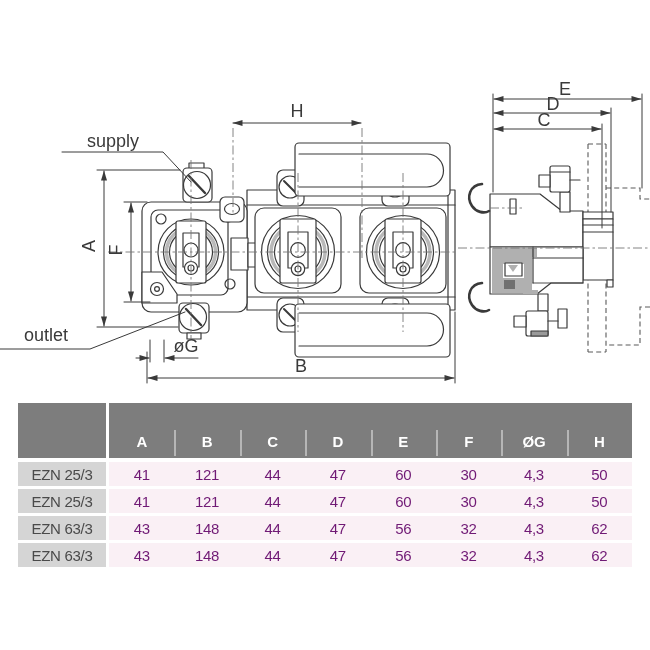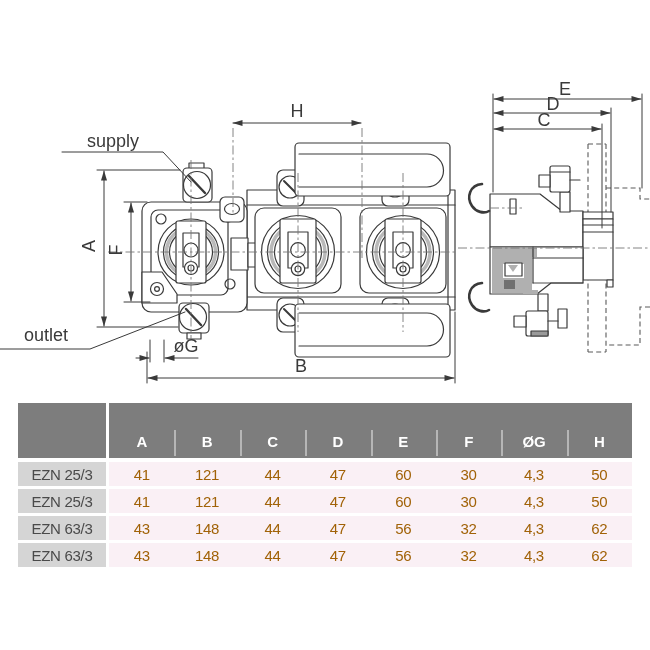--- a/index.html
+++ b/index.html
@@ -14,21 +14,21 @@
   .tbl{position:absolute;left:18px;top:403px;width:614px;}
   .tr{display:flex;margin-bottom:3px;}
   .tr.head{height:55px;margin-bottom:4px;}
   .tr.row{height:24px;}
   .lab{width:88px;margin-right:3px;display:flex;align-items:center;justify-content:center;
        background:#d5d5d5;color:#4a4a4a;font-size:15px;letter-spacing:-0.3px;}
   .head .lab{background:#7d7d7d;}
   .data{flex:1;display:flex;background:#faf0f5;}
   .head .data{background:#7d7d7d;}
   .cell{flex:1;display:flex;align-items:center;justify-content:center;
-        color:#a16207;font-size:15px;letter-spacing:-0.3px;position:relative;}
+        color:#701a75;font-size:15px;letter-spacing:-0.3px;position:relative;}
   .head .cell{color:#fff;font-weight:700;align-items:flex-end;padding-bottom:8px;box-sizing:border-box;}
   .head .cell + .cell::before{content:"";position:absolute;left:0;bottom:2px;height:26px;width:2px;background:#b6b6b6;}
 </style>
 </head>
 <body>
 
 <div id="page">
 
   <svg id="drawing" width="650" height="400" viewBox="0 0 650 400">
     <defs>

